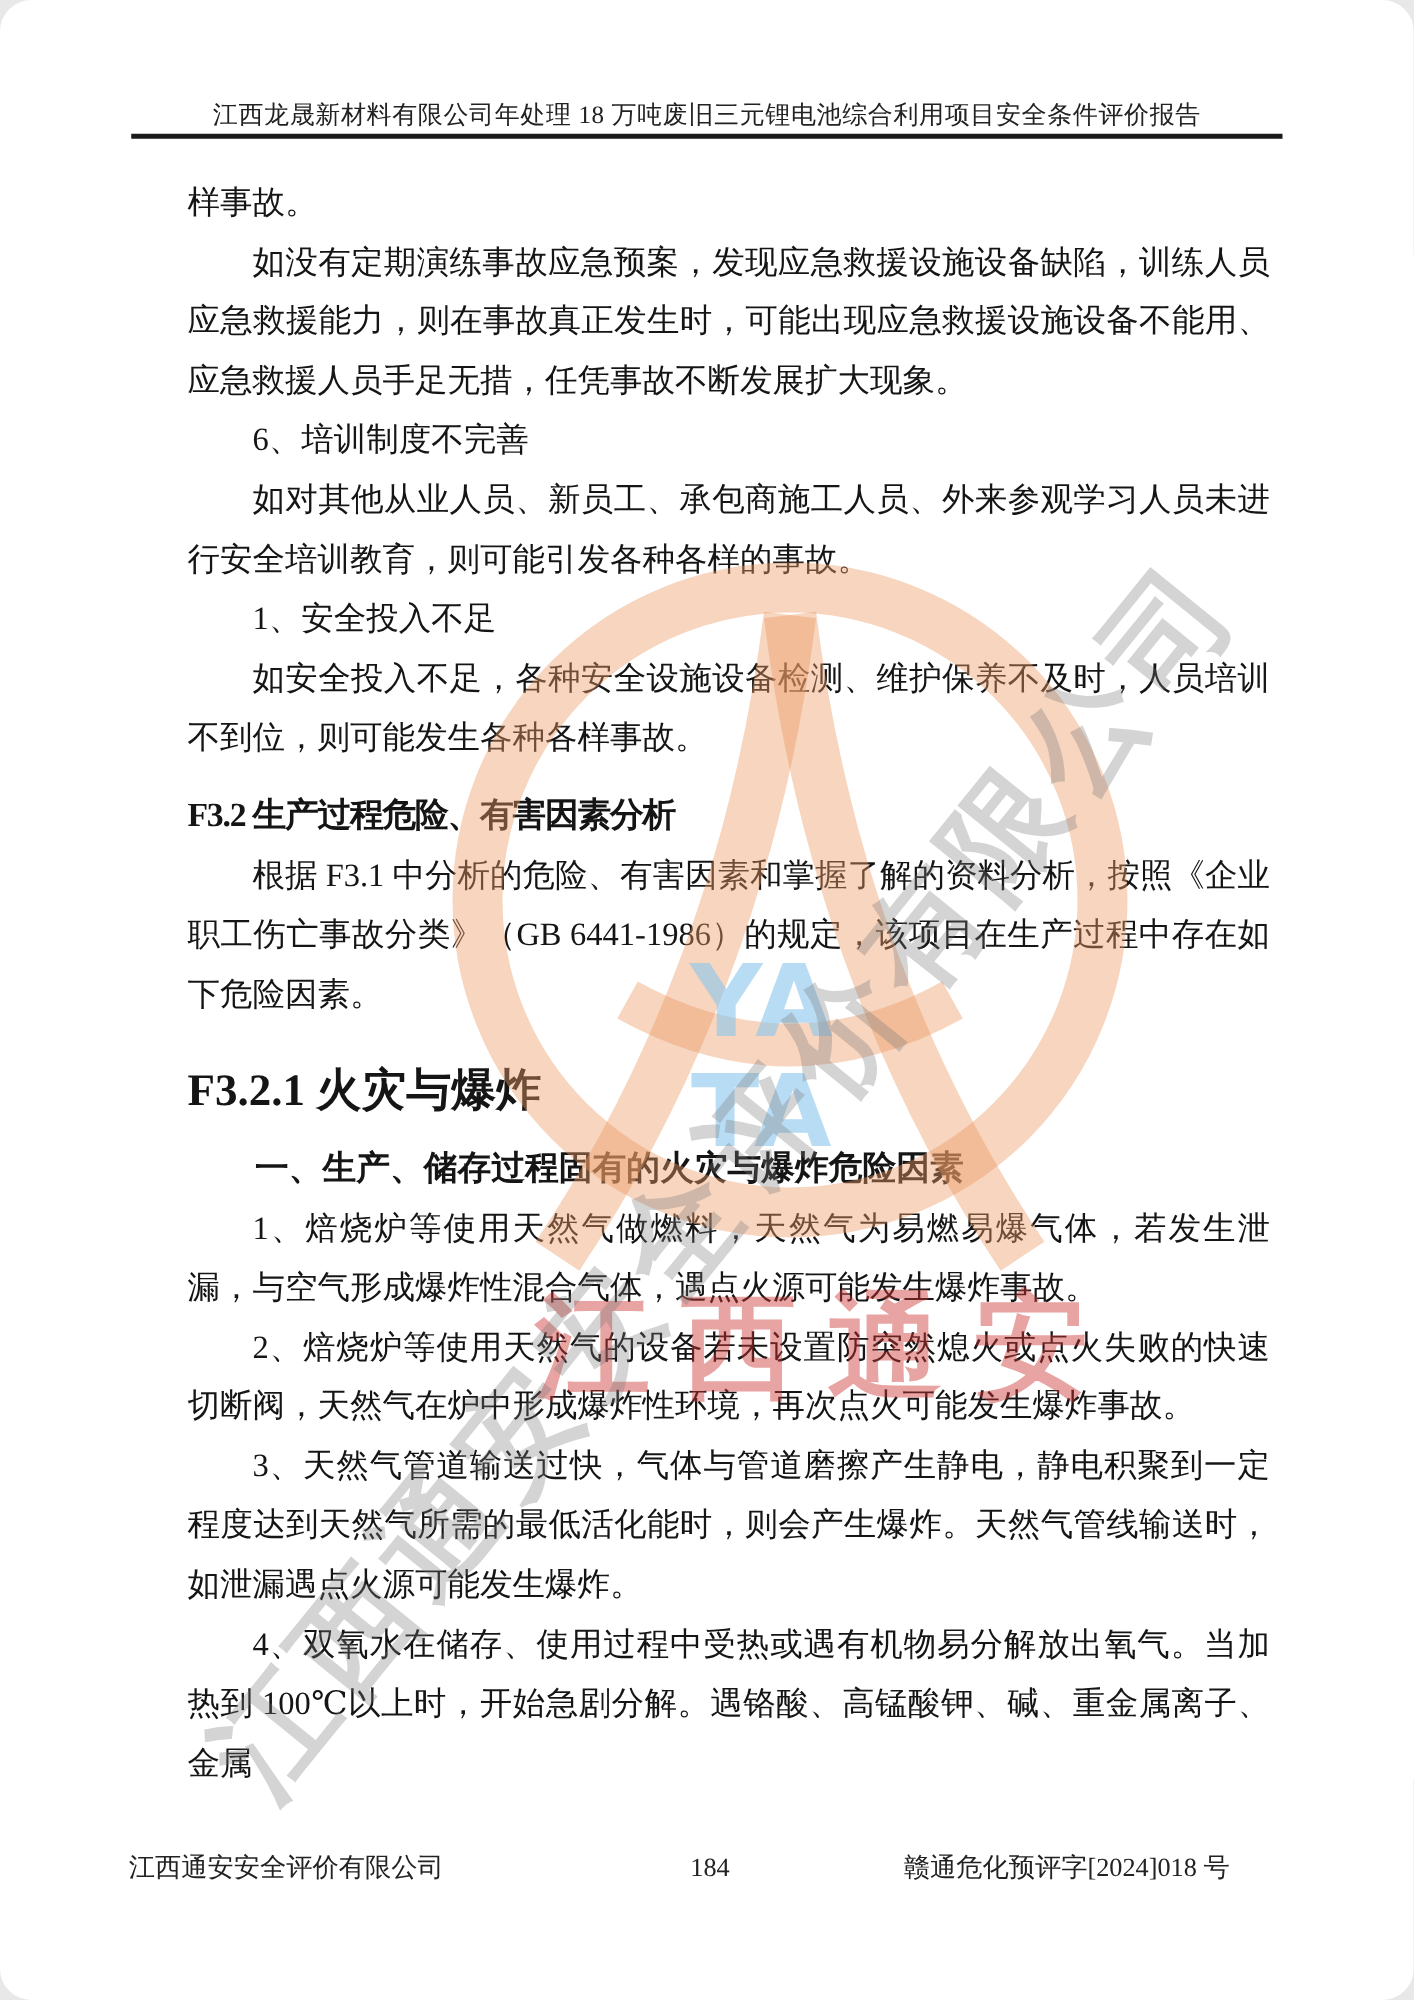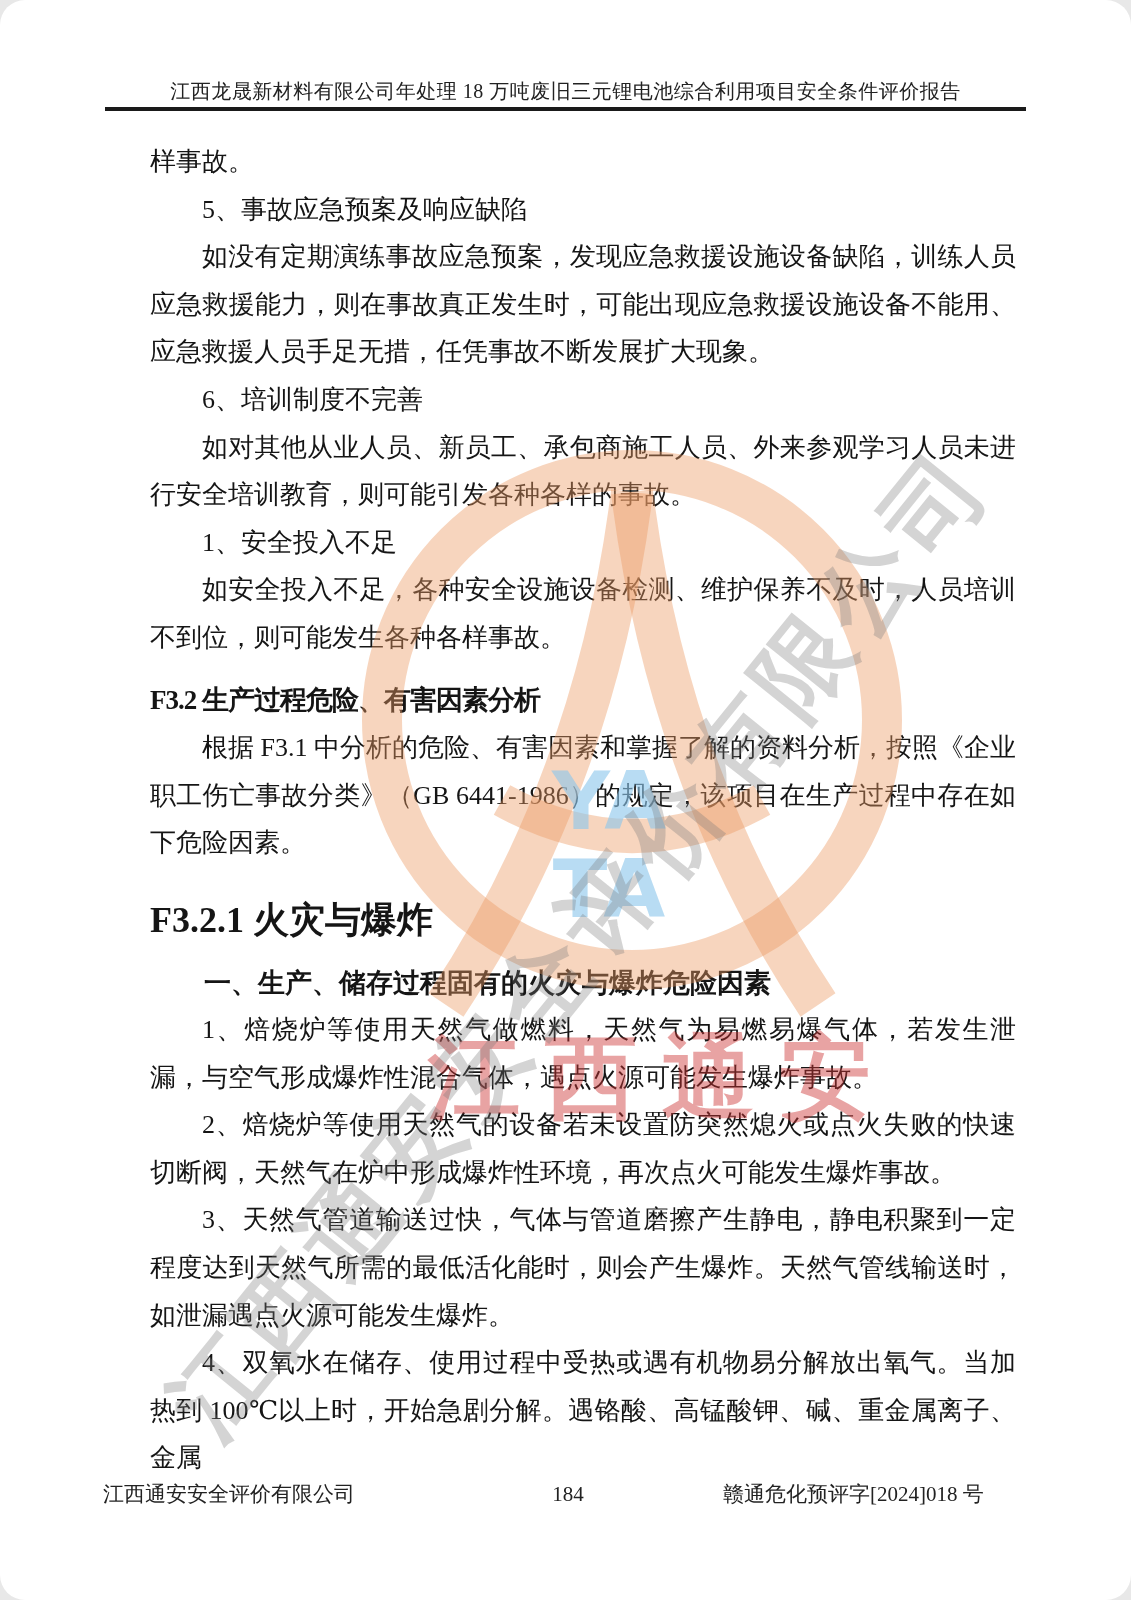--- a/index.html
+++ b/index.html
@@ -98,21 +98,20 @@
 </head>
 <body>
 
 <div class="page">
 
   <div class="doc-header">江西龙晟新材料有限公司年处理 18 万吨废旧三元锂电池综合利用项目安全条件评价报告</div>
   <div class="header-rule"></div>
 
   <div class="doc-body">
     <p>样事故。</p>
-    <p class="indent">5、事故应急预案及响应缺陷</p>
     <p class="indent">如没有定期演练事故应急预案，发现应急救援设施设备缺陷，训练人员应急救援能力，则在事故真正发生时，可能出现应急救援设施设备不能用、应急救援人员手足无措，任凭事故不断发展扩大现象。</p>
     <p class="indent">6、培训制度不完善</p>
     <p class="indent">如对其他从业人员、新员工、承包商施工人员、外来参观学习人员未进行安全培训教育，则可能引发各种各样的事故。</p>
     <p class="indent">1、安全投入不足</p>
     <p class="indent">如安全投入不足，各种安全设施设备检测、维护保养不及时，人员培训不到位，则可能发生各种各样事故。</p>
 
     <h2 class="sec">F3.2 生产过程危险、有害因素分析</h2>
     <p class="indent">根据 F3.1 中分析的危险、有害因素和掌握了解的资料分析，按照《企业职工伤亡事故分类》（GB 6441-1986）的规定，该项目在生产过程中存在如下危险因素。</p>
 
     <h3 class="sec">F3.2.1 火灾与爆炸</h3>

